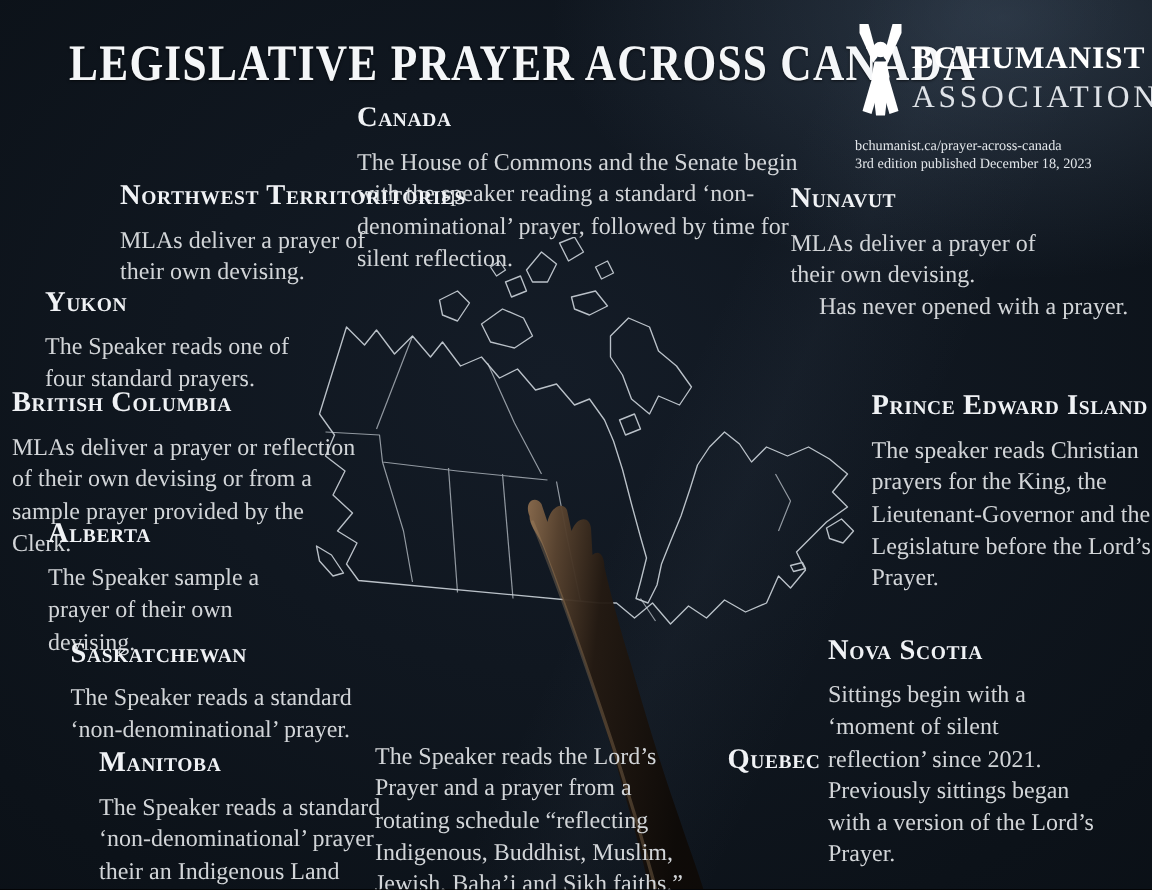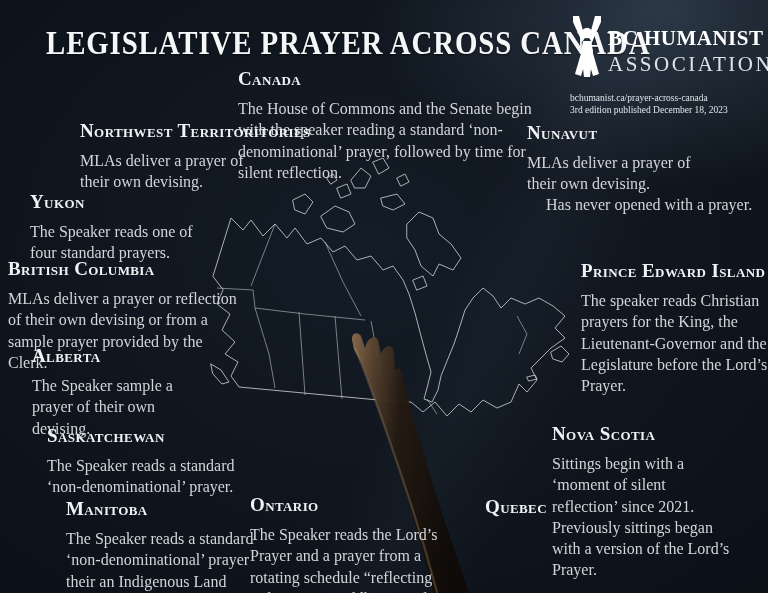--- a/index.html
+++ b/index.html
@@ -171,20 +171,19 @@
   </div>
   <div class="entry" id="e-ns">
     <h3>Nova Scotia</h3>
     <p>Sittings begin with a  ‘moment of silent reflection’ since 2021. Previously sittings began with a version of the Lord’s Prayer.</p>
   </div>
   <div class="entry" id="e-manitoba">
     <h3>Manitoba</h3>
     <p>The Speaker reads a standard ‘non-denominational’ prayer their an Indigenous Land Acknowledgement.</p>
   </div>
   <div class="entry" id="e-ontario">
-    <h3>Ontario</h3>
     <p>The Speaker reads the Lord’s Prayer and a prayer from a rotating schedule “reflecting Indigenous, Buddhist, Muslim, Jewish, Baha’i and Sikh faiths.”</p>
   </div>
   <div class="entry" id="e-quebec">
     <h3>Quebec</h3>
   </div>
 
 </div>
 
 </body></html>

